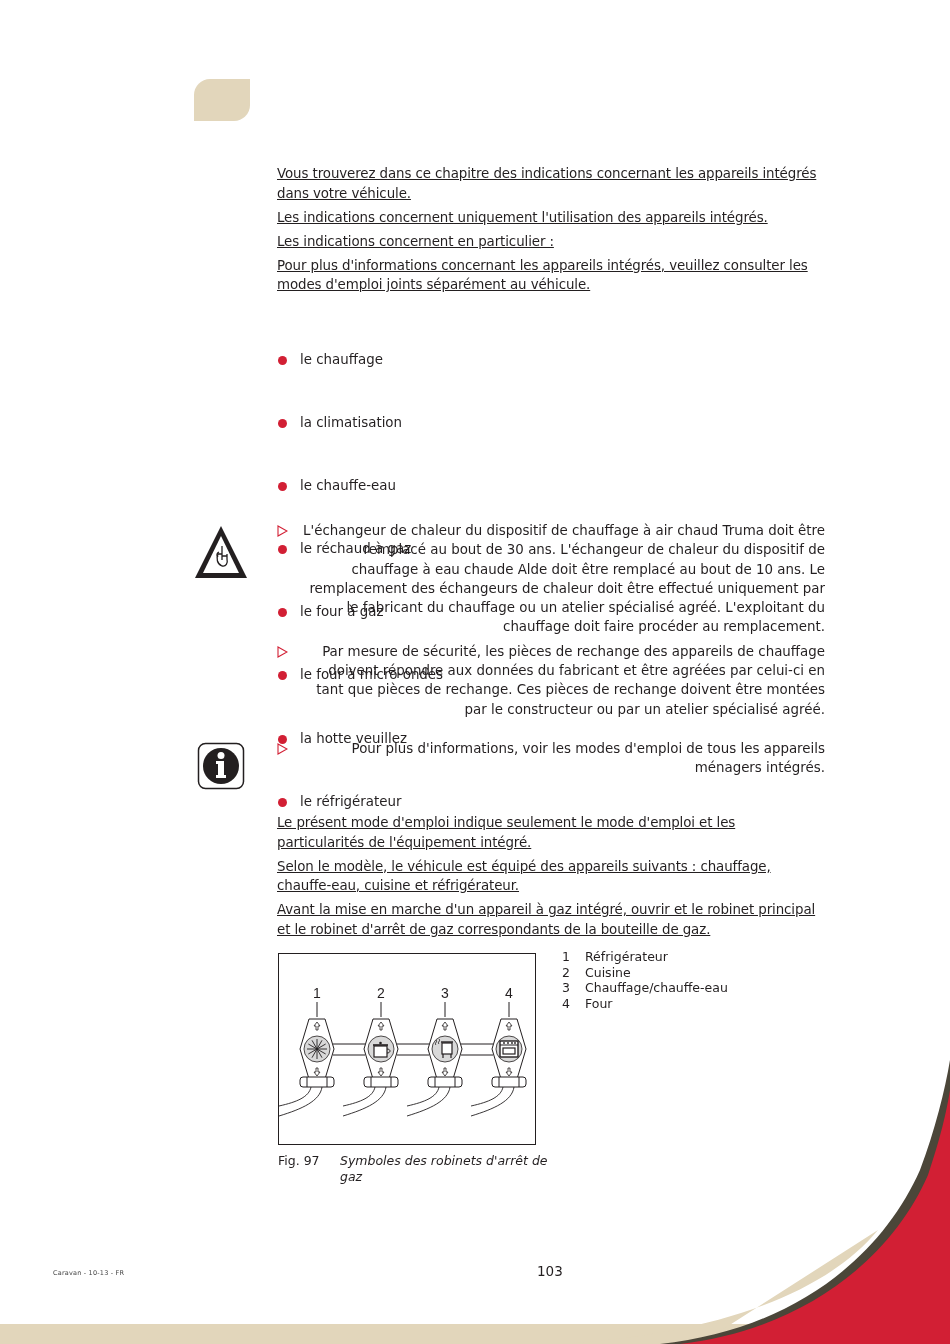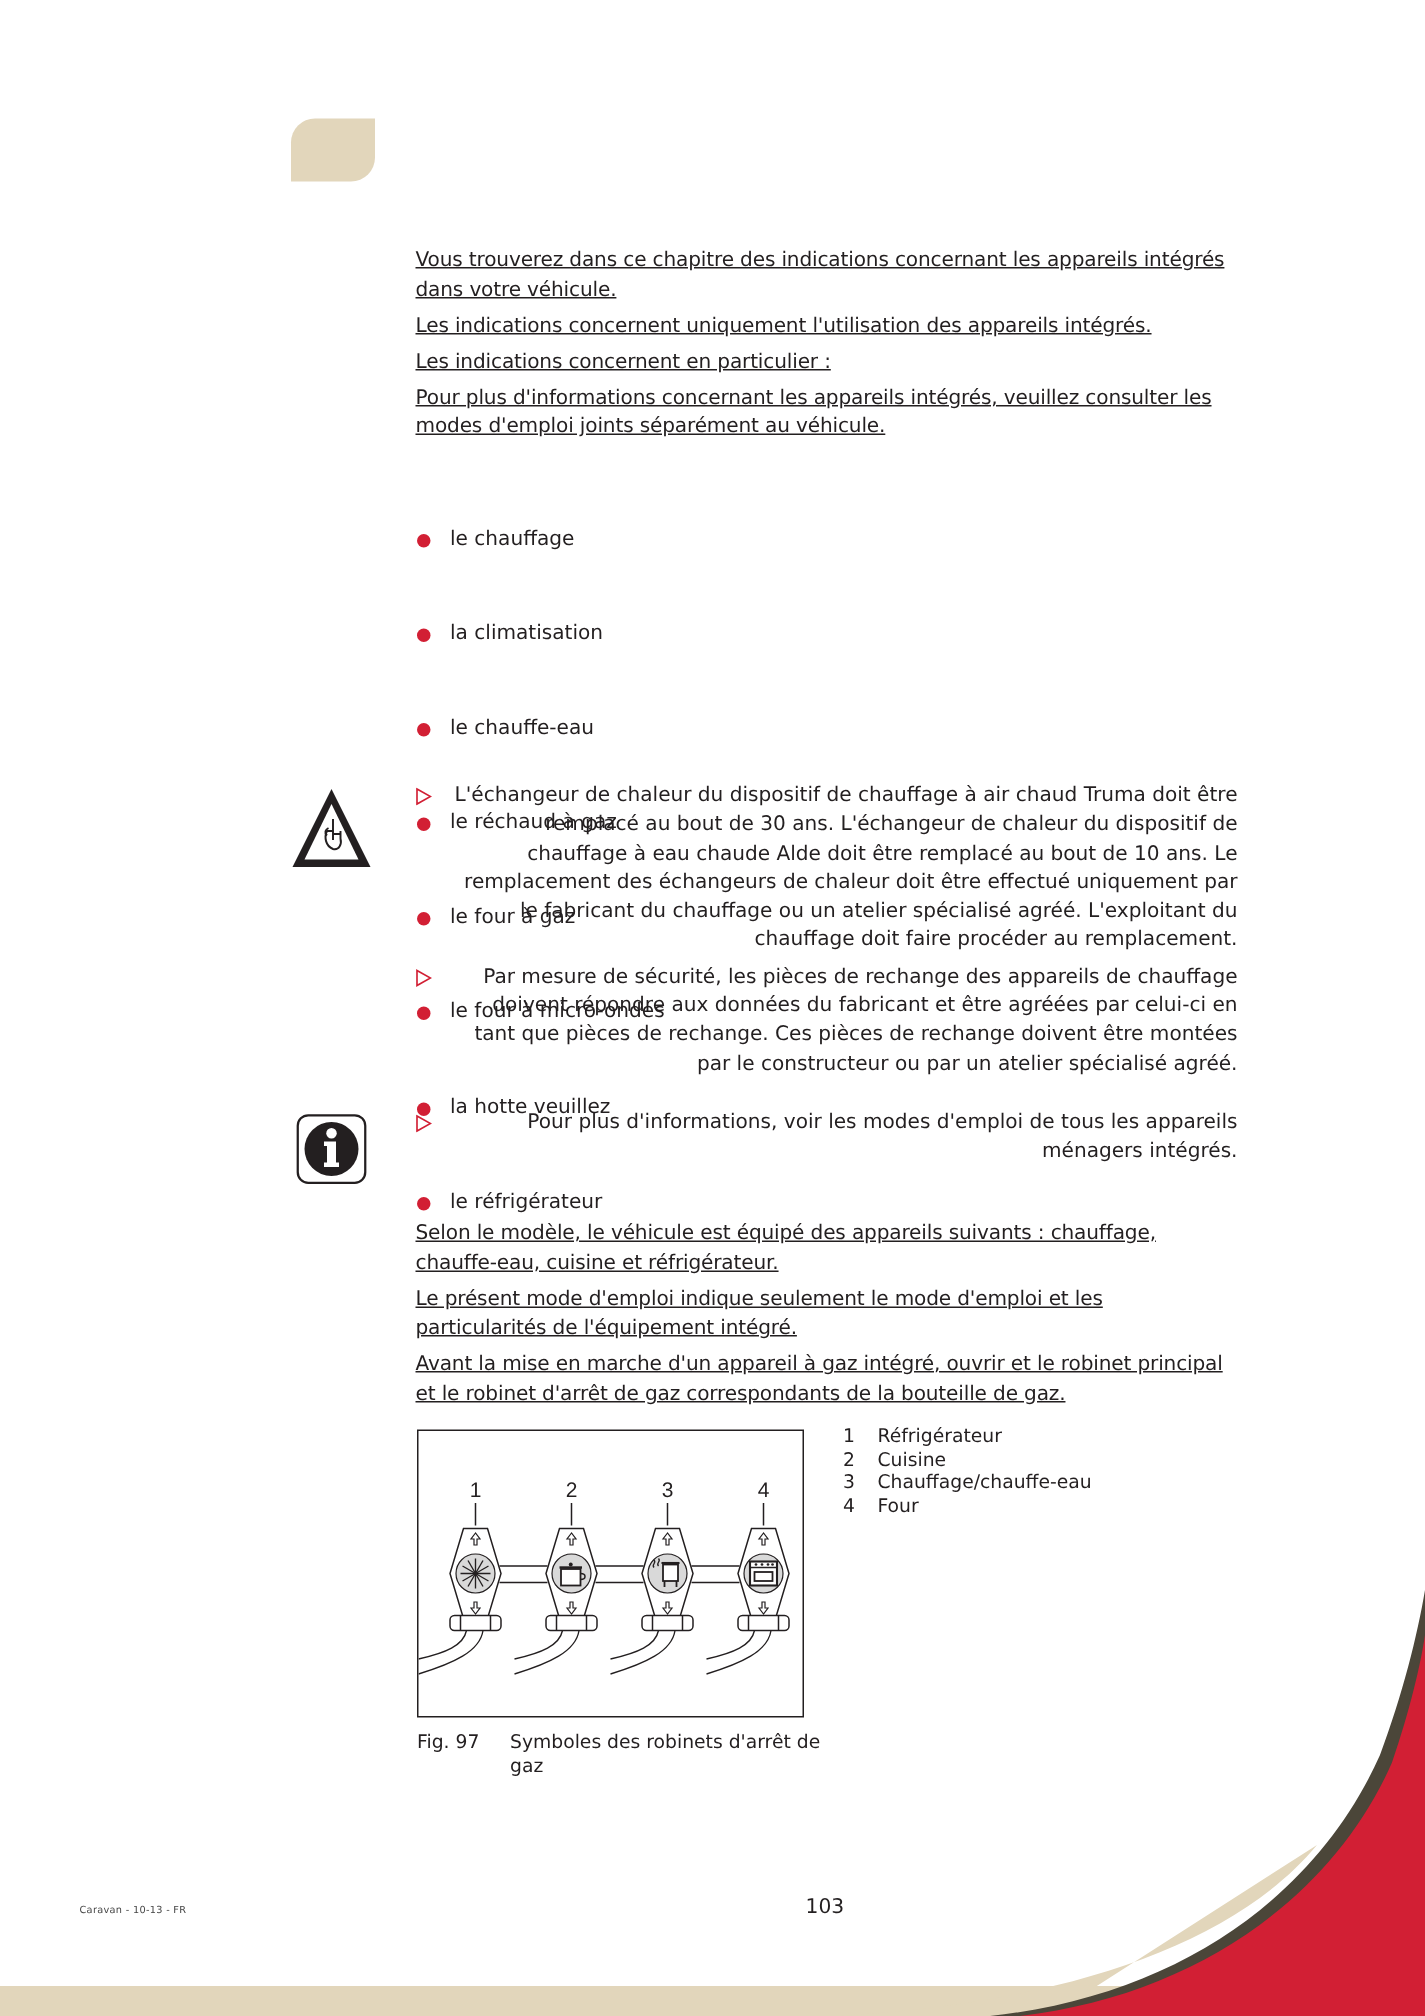--- a/index.html
+++ b/index.html
@@ -24,21 +24,21 @@
     .notes { position: absolute; left: 277px; width: 548px; font-size: 13.4px; line-height: 19.3px; }
     .note { position: relative; padding-left: 23px; margin-bottom: 5px; text-align: right; }
     .note .tri { position: absolute; left: 0; top: 4px; width: 11px; height: 12px; }
     .notes-warn { top: 521px; }
     .notes-info { top: 739px; }
     .section2 { top: 813px; }
     .figure { position: absolute; left: 278px; top: 953px; width: 256px; height: 190px; border: 1px solid #231f20; background: #fff; }
     .figure svg { width: 256px; height: 190px; display: block; }
     .fig-caption { position: absolute; left: 278px; top: 1153px; font-size: 12.5px; line-height: 16px; }
     .fig-caption .num { position: absolute; left: 0; top: 0; width: 60px; }
-    .fig-caption .txt { position: absolute; left: 62px; top: 0; width: 210px; }
+    .fig-caption .txt { position: absolute; left: 62px; top: 0; width: 210px; font-style: italic; }
     .legend { position: absolute; left: 562px; top: 949px; font-size: 12.5px; line-height: 15.5px; margin: 0; padding: 0; list-style: none; }
     .legend li { position: relative; padding-left: 23px; }
     .legend li .n { position: absolute; left: 0; }
     .footer-left { position: absolute; left: 53px; top: 1269px; font-size: 6.5px; color: #444; letter-spacing: 0.2px; text-align: right; }
     .page-number { position: absolute; left: 537px; top: 1263px; font-size: 13.5px; }
     .bottom-deco { position: absolute; left: 0; top: 0; width: 950px; height: 1344px; pointer-events: none; }
   </style>
 </head>
 <body>
 
@@ -104,22 +104,22 @@
 <div class="notes notes-info">
   <div class="note">
     <svg class="tri" viewBox="0 0 11 12">
         <path d="M1 1 L10 6 L1 11 Z" fill="none" stroke="#d21f34" stroke-width="1.1"></path>
       </svg>
     <span>Pour plus d'informations, voir les modes d'emploi de tous les appareils ménagers intégrés.</span>
   </div>
 </div>
 
 <div class="content section2">
+  <p>Le présent mode d'emploi indique seulement le mode d'emploi et les particularités de l'équipement intégré.</p>
   <p>Selon le modèle, le véhicule est équipé des appareils suivants : chauffage, chauffe-eau, cuisine et réfrigérateur.</p>
-  <p>Le présent mode d'emploi indique seulement le mode d'emploi et les particularités de l'équipement intégré.</p>
   <p>Avant la mise en marche d'un appareil à gaz intégré, ouvrir et le robinet principal et le robinet d'arrêt de gaz correspondants de la bouteille de gaz.</p>
 </div>
 
 <div class="figure">
   <svg viewBox="0 0 256 190">
     <g fill="none" stroke="#231f20" stroke-width="1">
       <line x1="38" y1="83" x2="38" y2="93"></line>
       <line x1="102" y1="83" x2="102" y2="93"></line>
       <line x1="166" y1="83" x2="166" y2="93"></line>
       <line x1="230" y1="83" x2="230" y2="93"></line>

